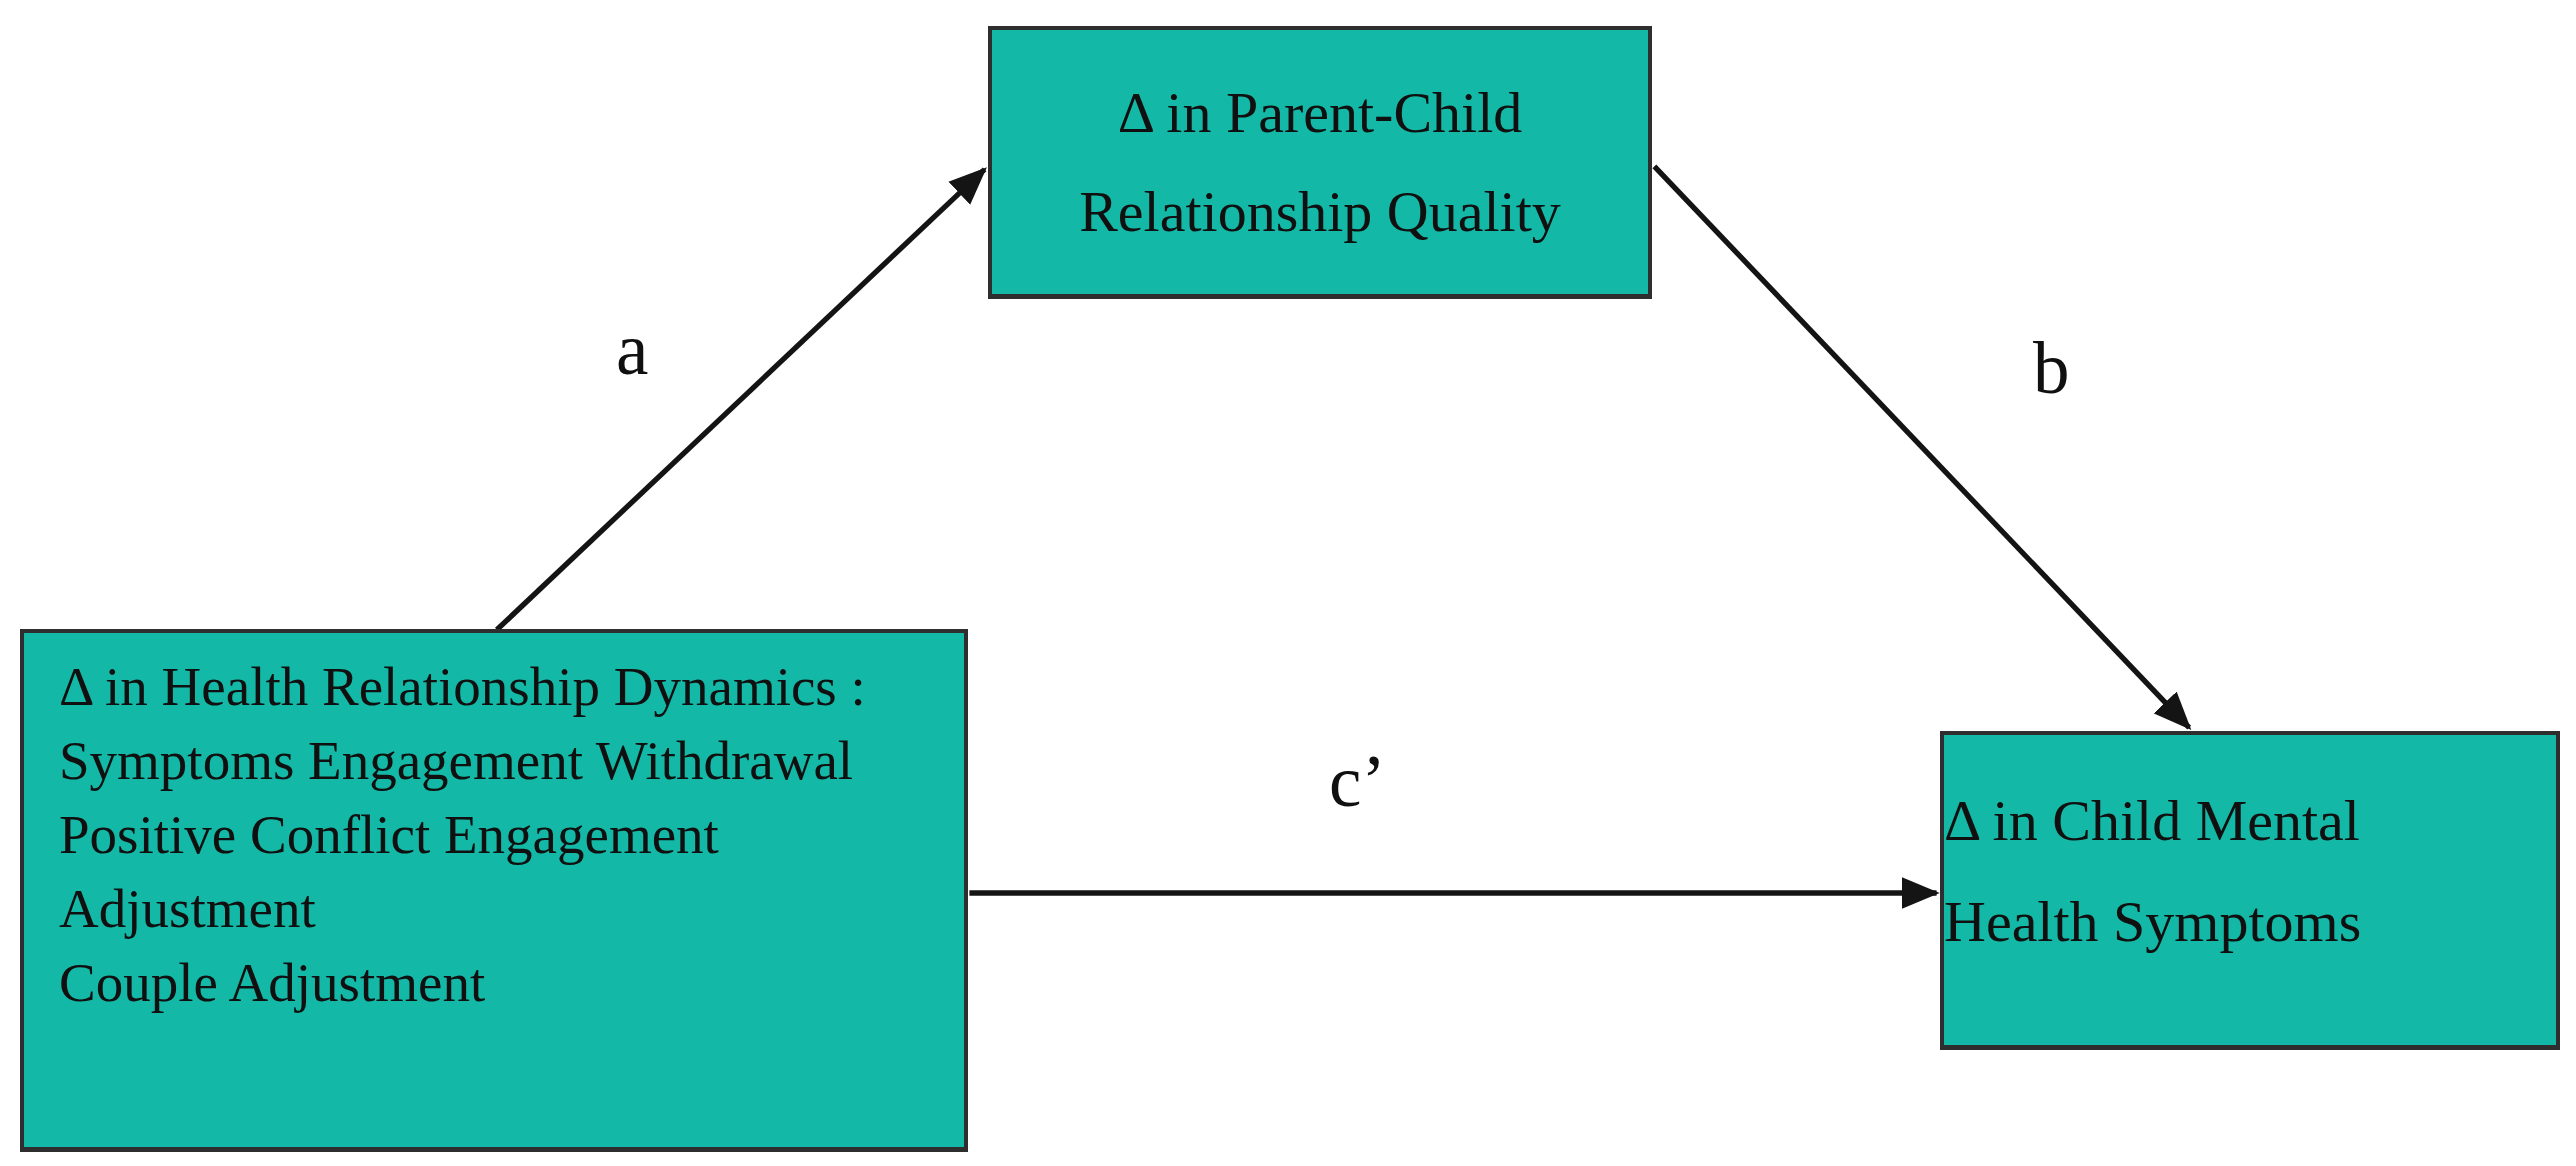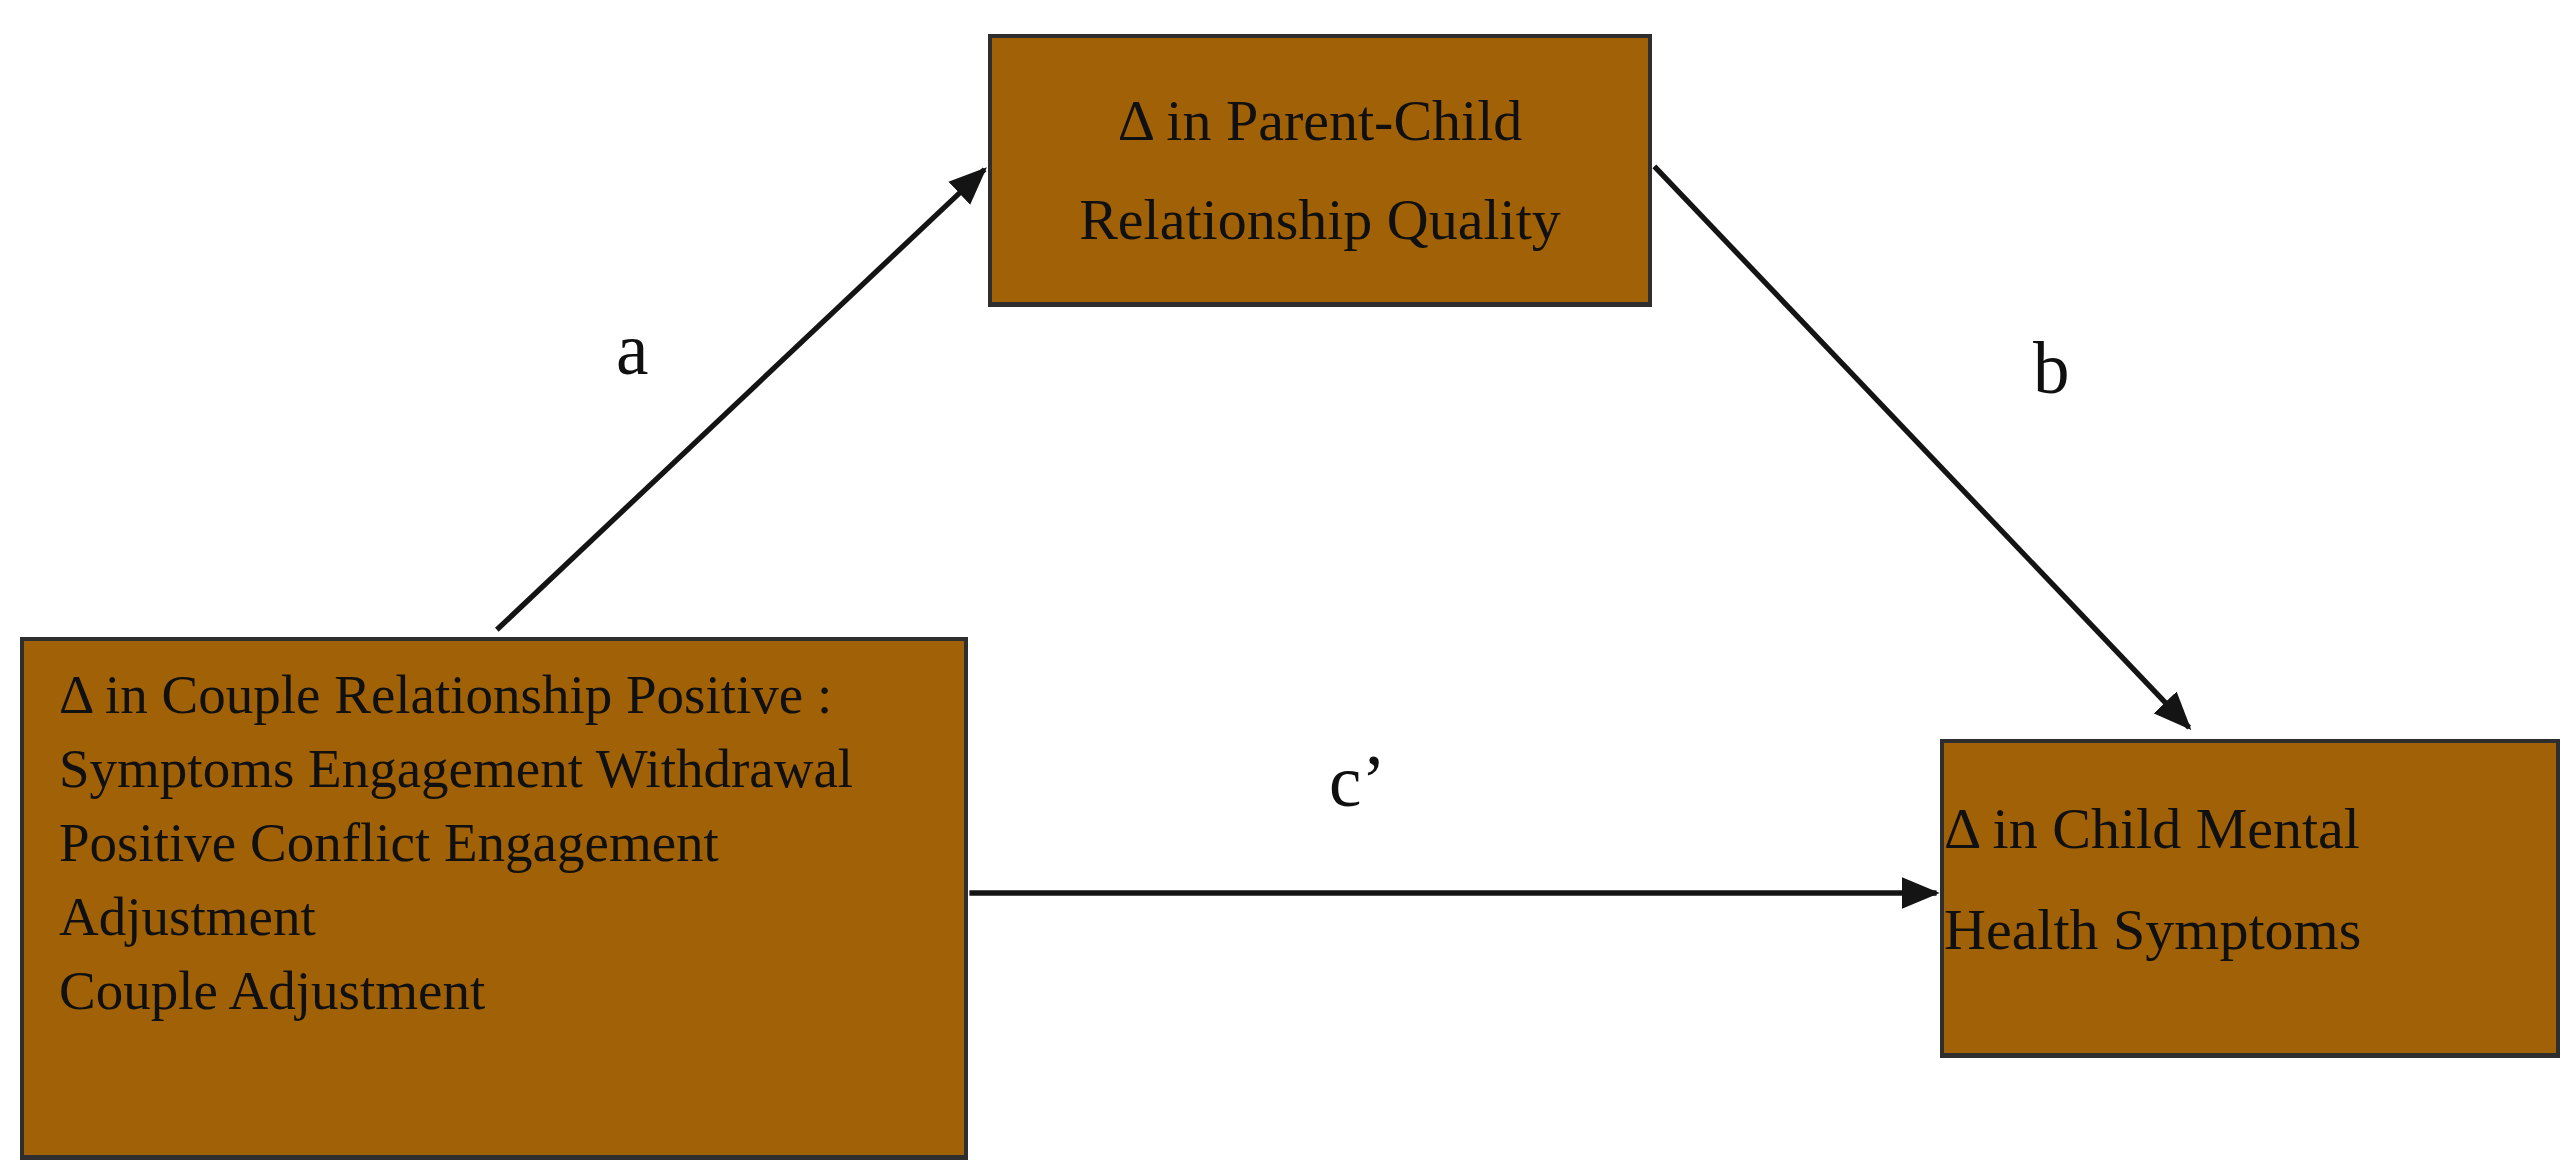--- a/index.html
+++ b/index.html
@@ -18,24 +18,23 @@
     width: 2576px;
     height: 1167px;
   }
   .edge-line {
     stroke-width: 7px;
     stroke-linecap: butt;
   }
   .box {
     position: absolute;
     box-sizing: border-box;
-    background: #a16207;
+    background: #14b8a6;
     border: 4.6px solid #2e2e2e;
     border-bottom-width: 5.3px;
-    margin-top: 8px;
   }
   .box--predictor {
     left: 20px; top: 629px;
     width: 948px; height: 523px;
     padding: 16.7px 23px 0 35px;
     font-size: 55px;
     line-height: 74px;
     text-align: left;
     white-space: nowrap;
   }
@@ -84,21 +83,21 @@
     </defs>
 
     <line class="edge-line" stroke="#141414" x1="655" y1="830" x2="1298" y2="223" marker-end="url(#arrowhead)"></line>
 
     <line class="edge-line" stroke="#141414" x1="2181" y1="219" x2="2886" y2="959" marker-end="url(#arrowhead)"></line>
 
     <line class="edge-line" stroke="#141414" x1="1278" y1="1177" x2="2553" y2="1177" marker-end="url(#arrowhead)"></line>
   </svg>
 
   <div class="box box--predictor">
-    <div>Δ in Couple Relationship Positive :</div>
+    <div>Δ in Health Relationship Dynamics :</div>
     <div>Symptoms Engagement Withdrawal</div>
     <div>Positive Conflict Engagement</div>
     <div>Adjustment</div>
     <div>Couple Adjustment</div>
   </div>
 
   <div class="box box--mediator">
     <div>Δ in Parent-Child</div>
     <div>Relationship Quality</div>
   </div>

